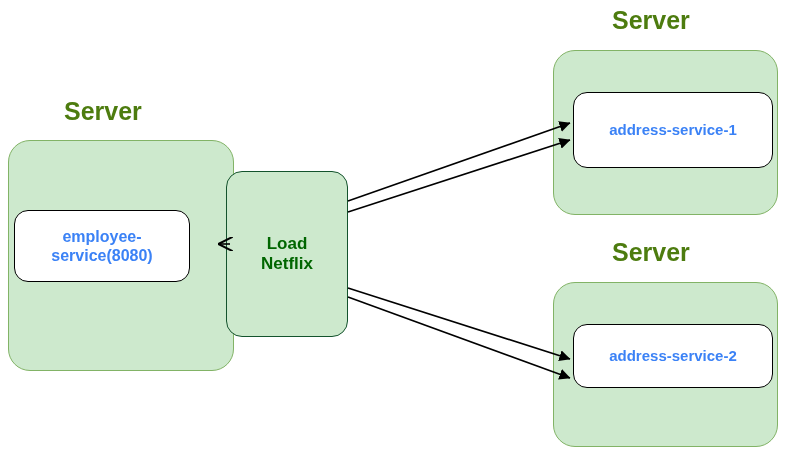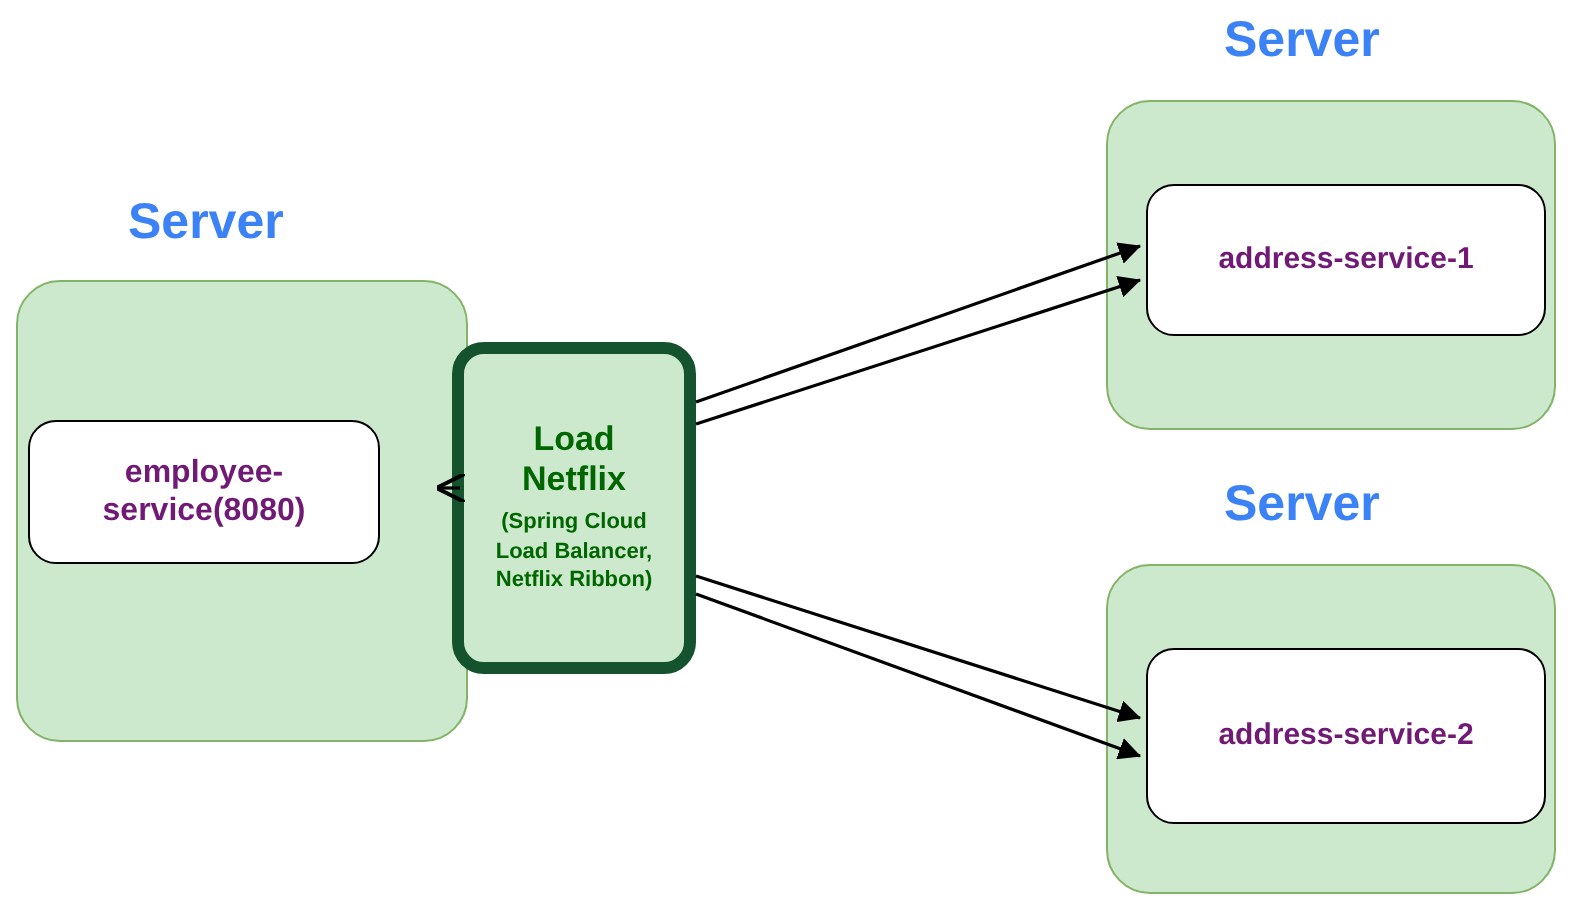--- a/index.html
+++ b/index.html
@@ -10,21 +10,21 @@
   #canvas {
     position: relative;
     width: 793px;
     height: 459px;
     background: #ffffff;
     overflow: hidden;
     font-family: "Liberation Sans", sans-serif;
   }
   .server-label {
     position: absolute;
-    color: #3b82f6;
+    color: #4d7c0f;
     font-weight: bold;
     font-size: 25px;
     line-height: 1;
     letter-spacing: 0px;
     white-space: nowrap;
   }
   .server-box {
     position: absolute;
     background: #cde9cd;
     border: 1px solid #82b366;
@@ -34,27 +34,27 @@
   .service-box {
     position: absolute;
     background: #ffffff;
     border: 1px solid #000000;
     border-radius: 14px;
     box-sizing: border-box;
     display: flex;
     align-items: center;
     justify-content: center;
     text-align: center;
-    color: #701a75;
+    color: #3b82f6;
     font-weight: bold;
   }
   .lb-box {
     position: absolute;
     background: #cde9cd;
-    border: 6px solid #14532d;
+    border: 1px solid #14532d;
     border-radius: 16px;
     box-sizing: border-box;
     display: flex;
     flex-direction: column;
     align-items: center;
     justify-content: center;
     text-align: center;
     color: #006600;
   }
   .lb-title {
@@ -96,38 +96,37 @@
 
   <div class="server-box" style="left:8px; top:140px; width:226px; height:231px;"></div>
 
   <div class="service-box emp-title" style="left:14px; top:210px; width:176px; height:72px;">
     <span>employee-service(8080)</span>
   </div>
 
   <div class="lb-box" style="left:226px; top:171px; width:122px; height:166px;">
     <div class="lb-title">Load</div>
     <div class="lb-title">Netflix</div>
-    <div class="lb-sub">(Spring Cloud Load Balancer, Netflix Ribbon)</div>
   </div>
 
   <div class="server-label" style="left:612px; top:8px;">Server</div>
 
   <div class="server-box" style="left:553px; top:50px; width:225px; height:165px;"></div>
 
   <div class="service-box" style="left:573px; top:92px; width:200px; height:76px;">
     <div>
       <div class="svc-title">address-service-1</div>
     </div>
   </div>
 
   <div class="server-label" style="left:612px; top:240px;">Server</div>
 
   <div class="server-box" style="left:553px; top:282px; width:225px; height:165px;"></div>
 
-  <div class="service-box" style="left:573px; top:324px; width:200px; height:88px;">
+  <div class="service-box" style="left:573px; top:324px; width:200px; height:64px;">
     <div>
       <div class="svc-title">address-service-2</div>
     </div>
   </div>
 
   <svg class="edges">
     <defs>
       <marker id="arrow-solid" viewBox="0 0 10 10" refX="9.5" refY="5" markerWidth="7" markerHeight="7" orient="auto-start-reverse">
         <path d="M 0 0 L 10 5 L 0 10 z" fill="#000000"></path>
       </marker>

